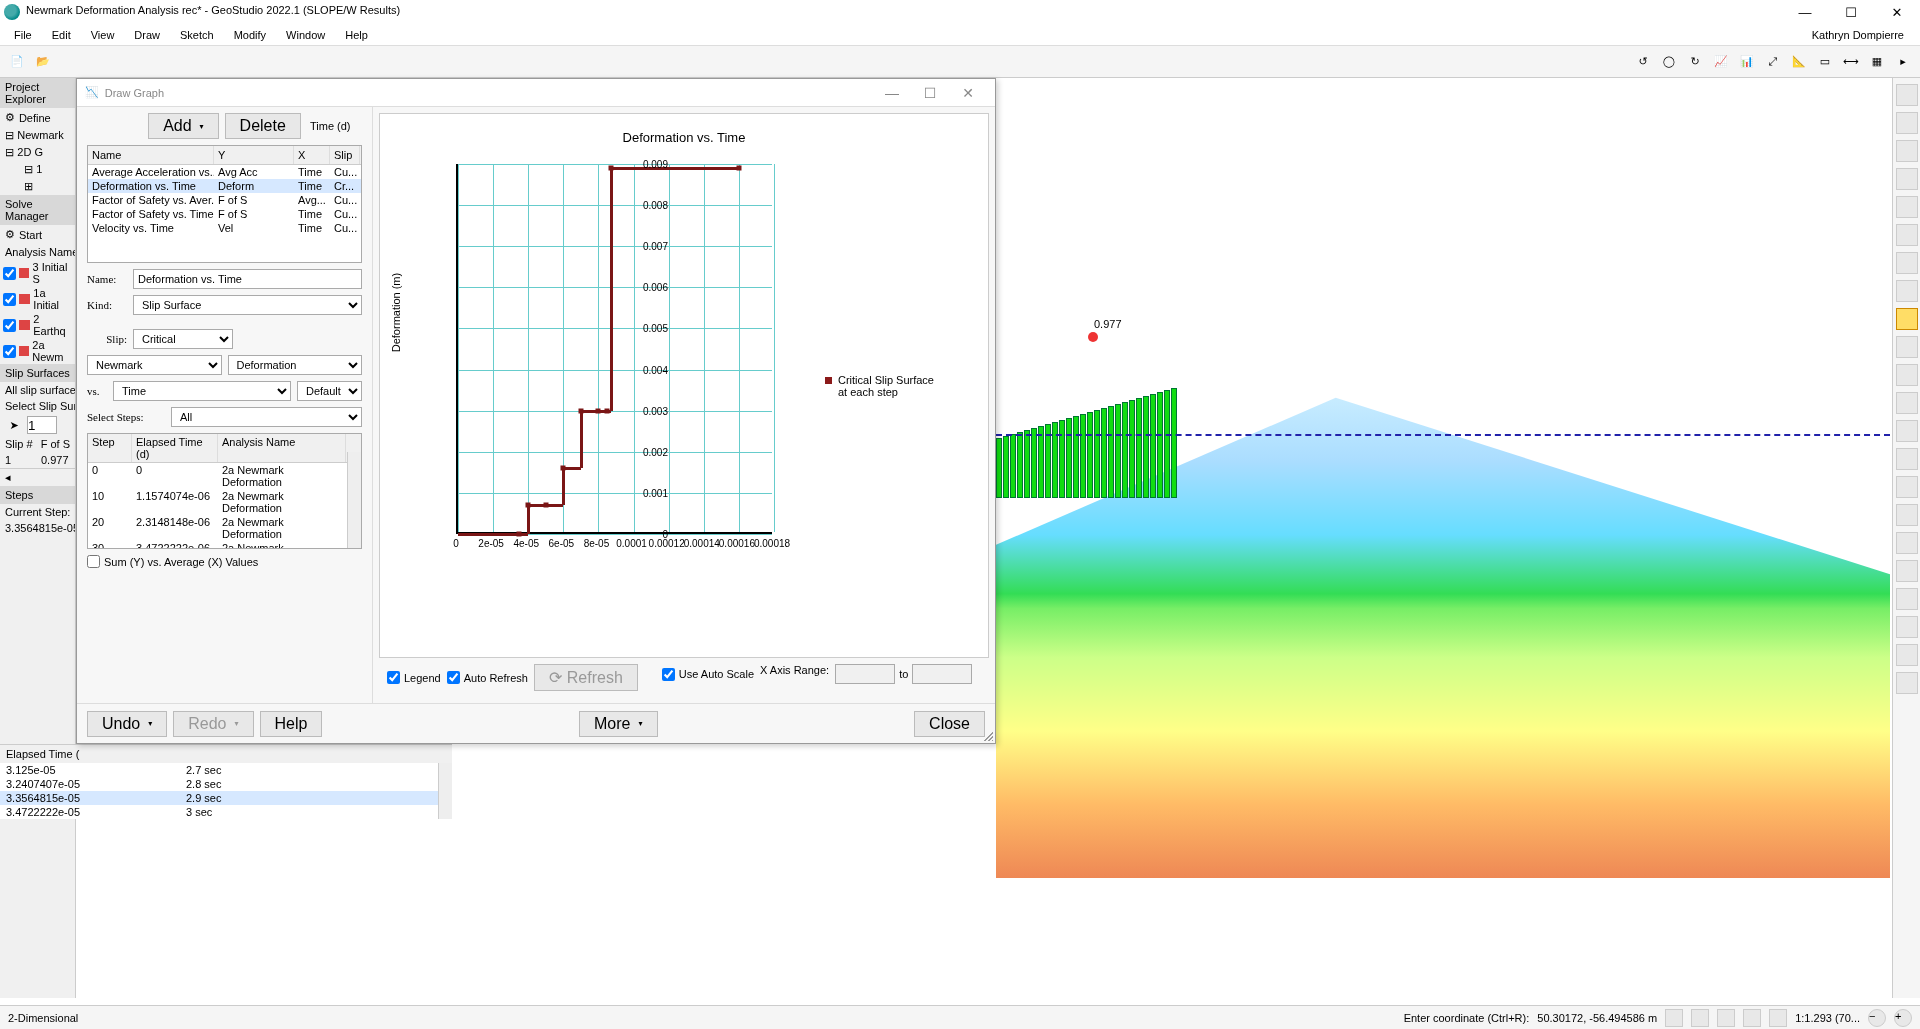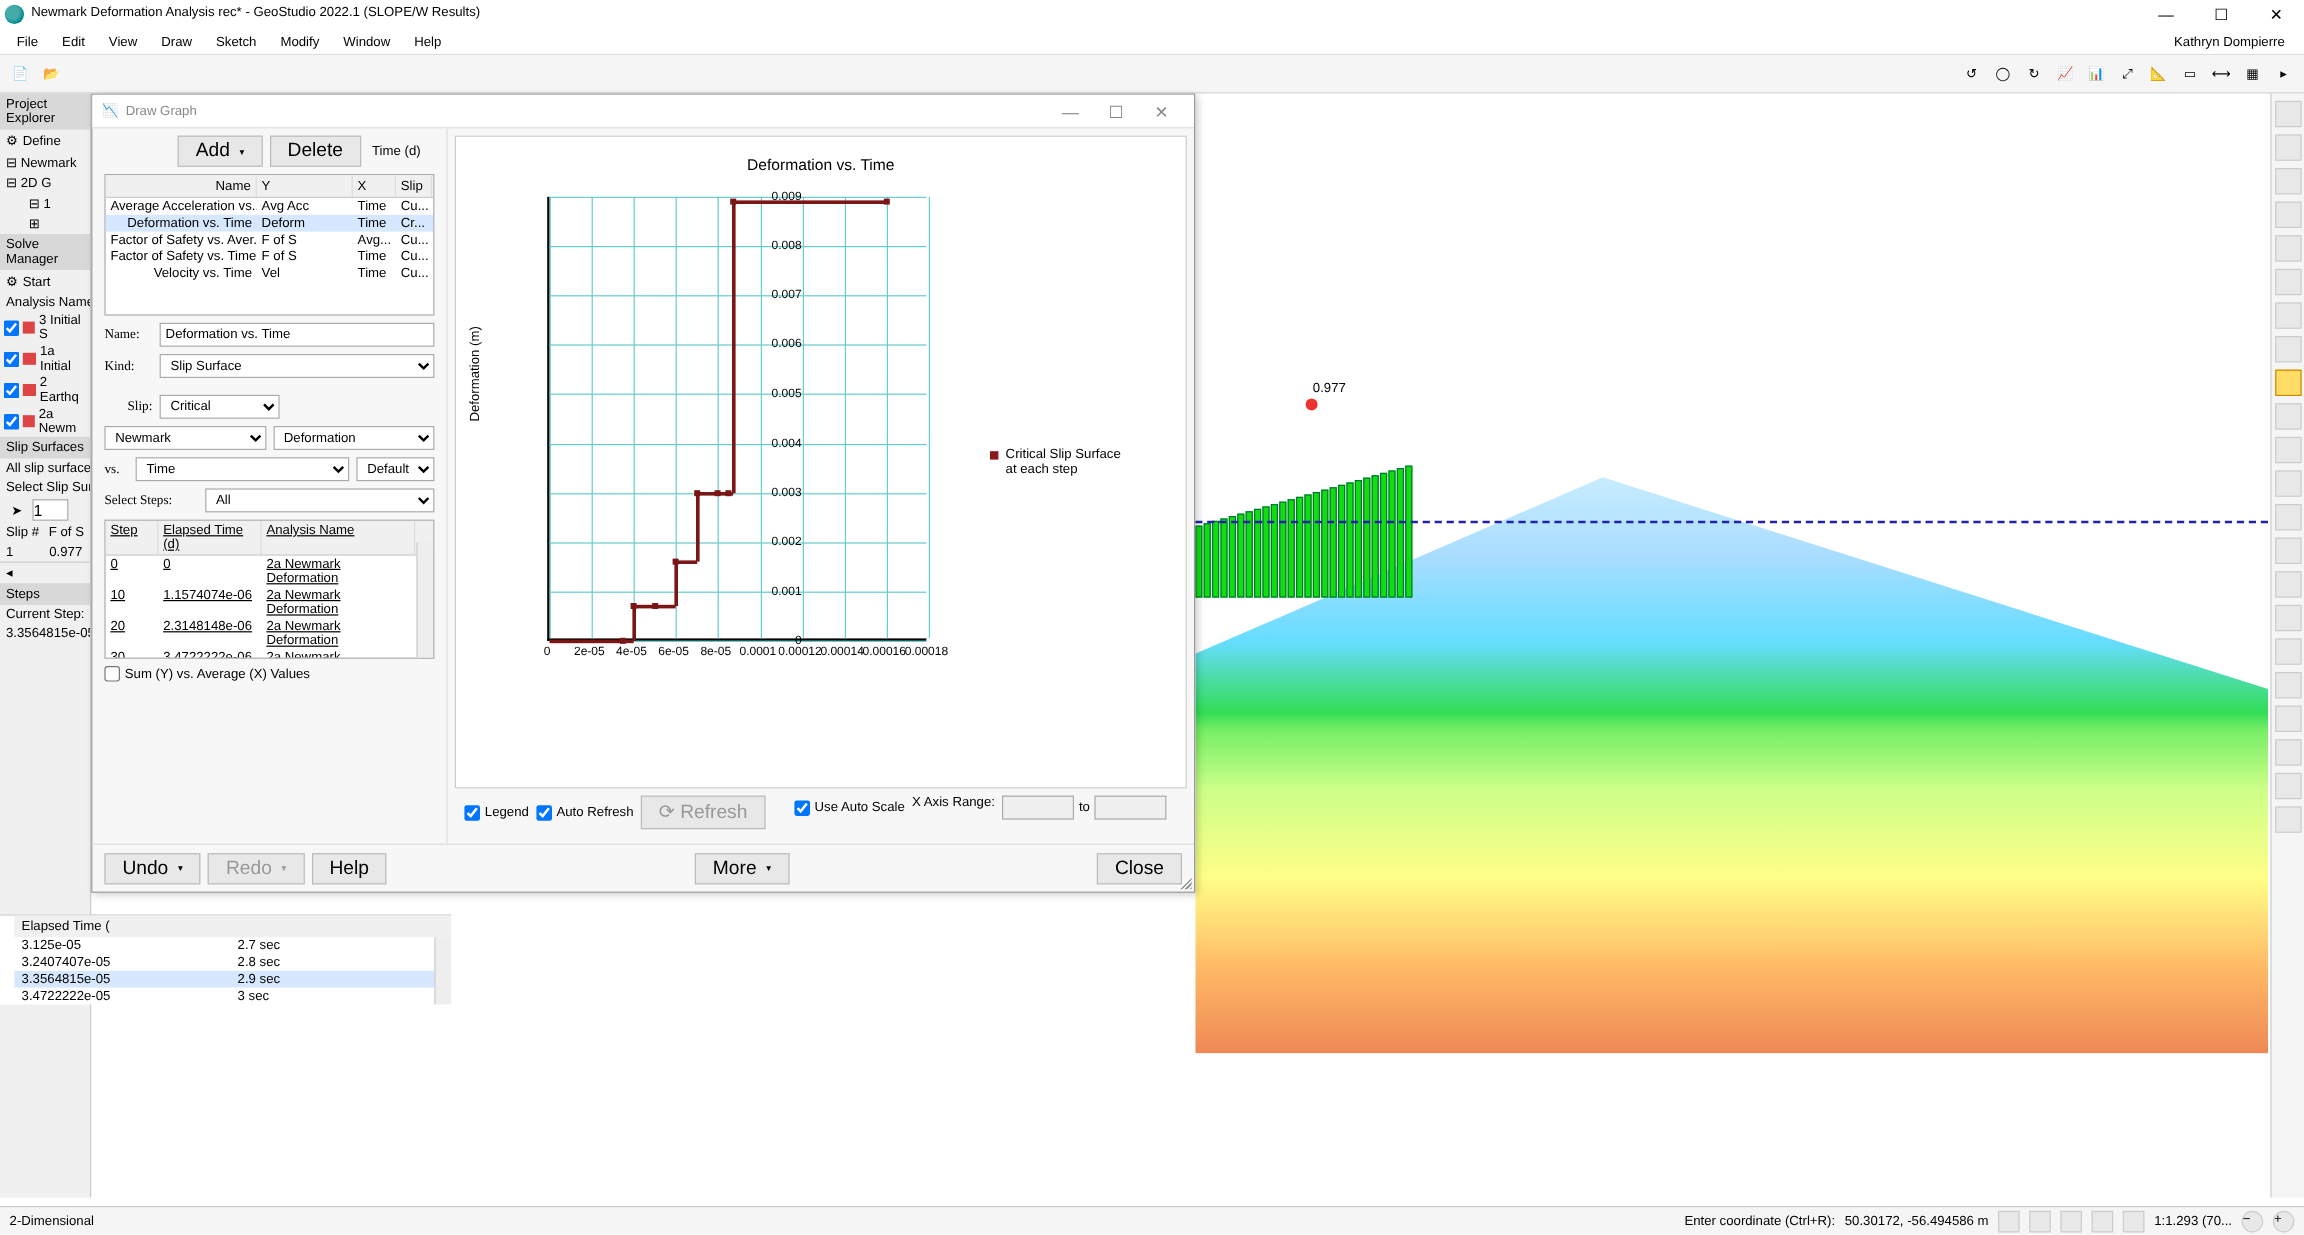--- a/index.html
+++ b/index.html
@@ -47,26 +47,26 @@
 .btn { background: #e8e8e8; border: 1px solid #bbb; padding: 3px 14px; font-size: 16px; cursor: pointer; }
 .btn.split { display: flex; align-items: center; }
 .btn.split::after { content: "▾"; margin-left: 8px; font-size: 8px; }
 .btn:disabled { color: #999; }
 .listview { border: 1px solid #aaa; background: #fff; height: 118px; overflow: hidden; }
 .lv-head { display: flex; background: #f0f0f0; border-bottom: 1px solid #ccc; font-size: 11px; }
 .lv-head > div { padding: 3px 4px; border-right: 1px solid #ddd; }
 .lv-row { display: flex; font-size: 11px; }
 .lv-row > div { padding: 1px 4px; white-space: nowrap; overflow: hidden; }
 .lv-row.sel { background: #d6e8ff; }
-.c-name { width: 126px; text-align: right; } .c-y { width: 80px; } .c-x { width: 36px; } .c-s { width: 30px; }
+.c-name { width: 126px; } .c-y { width: 80px; } .c-x { width: 36px; } .c-s { width: 30px; }
 .formrow { display: flex; align-items: center; gap: 6px; }
 .formrow label { width: 40px; font-family: Liberation Serif, serif; }
 .formrow input, .formrow select { flex: 1; border: 1px solid #aaa; padding: 2px 4px; font-size: 11px; background: #fff; height: 20px; }
 .formrow-narrow label { width: 78px; text-align: right; }
-.steps-table { border: 1px solid #aaa; background: #fff; height: 116px; overflow: hidden; position: relative; text-decoration: underline; }
+.steps-table { border: 1px solid #aaa; background: #fff; height: 116px; overflow: hidden; position: relative; }
 .st-head { display: flex; background: #f0f0f0; border-bottom: 1px solid #ccc; }
 .st-head > div { padding: 2px 4px; border-right: 1px solid #ddd; font-size: 11px; }
 .st-row { display: flex; }
 .st-row > div { padding: 1px 4px; font-size: 11px; }
 .sc-step { width: 44px; } .sc-time { width: 86px; } .sc-an { width: 128px; }
 .scrollbar-vert { position: absolute; right: 0; top: 18px; bottom: 0; width: 14px; background: #eee; border-left: 1px solid #ccc; }
 .chkline { display: flex; align-items: center; gap: 4px; }
 .dlg-bottom { height: 40px; padding: 6px 10px; display: flex; align-items: center; gap: 6px; border-top: 1px solid #ddd; justify-content: space-between; }
 .dlg-bottom-left, .dlg-bottom-right { display: flex; gap: 6px; }
 
@@ -105,21 +105,21 @@
 .viewport .marker { position:absolute; left:92px; top:254px; z-index:3;}
 .viewport .marker .dot{width:10px;height:10px;background:#e33;border-radius:50%;display:inline-block;}
 .viewport .marker .val{position:absolute; left:6px; top:-14px; font-size:11px;}
 .viewport .dashed { position:absolute; left:0; right:0; top:356px; border-top:2px dashed #22a; z-index:2;}
 
 
 .right-toolstrip { width: 28px; background: #f5f5f5; border-left: 1px solid #ccc; display: flex; flex-direction: column; align-items: center; padding-top: 6px; gap: 6px;}
 .rtool { width: 22px; height: 22px; background: #e8e8e8; border: 1px solid #ccc; }
 
 
-.below-rows { position:absolute; left:0; top:684px; width:376px; background:#fff; border-top:1px solid #ccc;padding-left:12px;}
+.below-rows { position:absolute; left:0; top:666px; width:452px; background:#fff; border-top:1px solid #ccc;}
 .below-head { padding:3px 6px; background:#f0f0f0;}
 .below-row { display:flex; padding:1px 6px;}
 .below-row > div:first-child { width:180px;}
 .below-scroll { position:absolute; right:0; top:18px; bottom:0; width:14px; background:#eee; border-left:1px solid #ccc;}
 
 
 .statusbar { position:absolute; left:0; right:0; bottom:0; height:24px; background:#f5f5f5; border-top:1px solid #ccc; display:flex; align-items:center; padding:0 8px; justify-content:space-between; font-size:11px;}
 .status-right { display:flex; align-items:center; gap:8px;}
 .sb-icon { width:18px; height:18px; background:#e8e8e8; border:1px solid #ccc;}
 </style>

